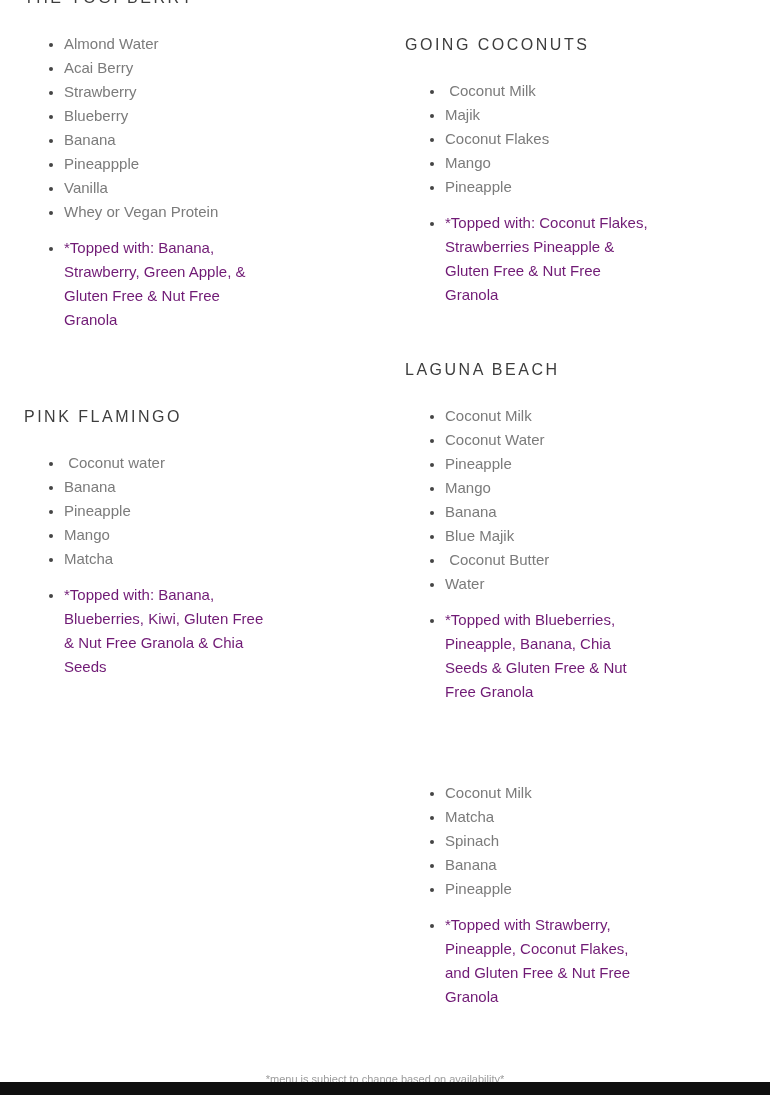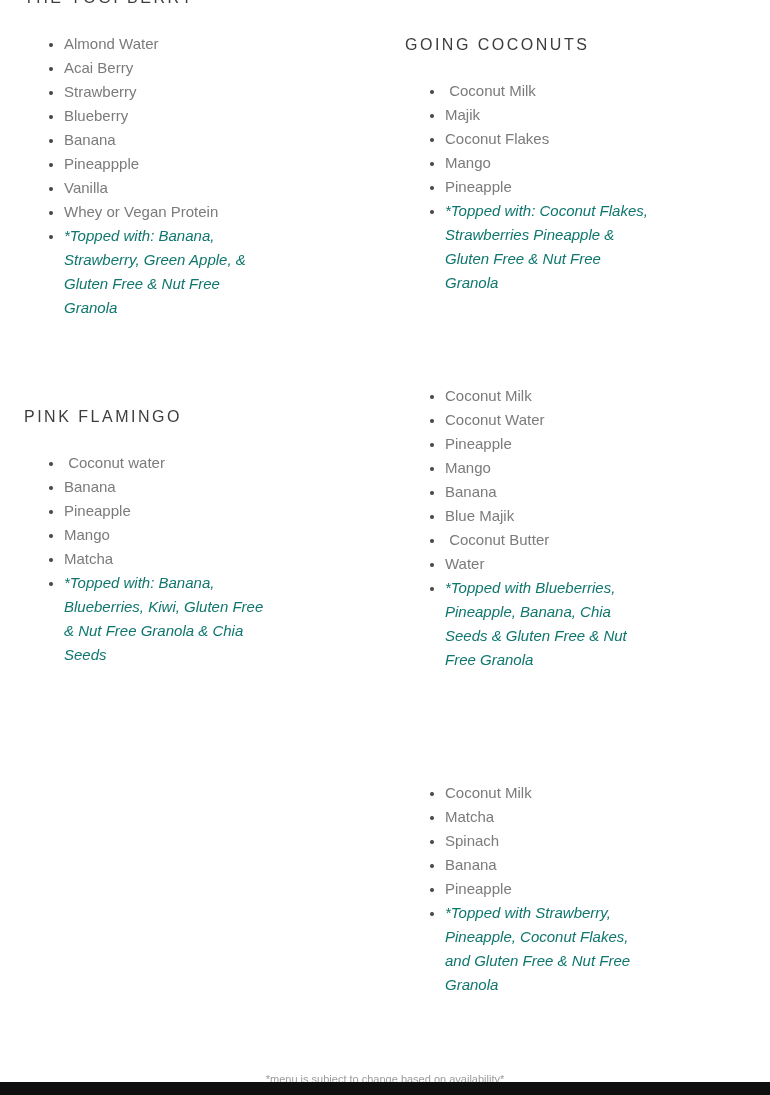--- a/index.html
+++ b/index.html
@@ -36,22 +36,22 @@
     font-size: 15px;
     line-height: 24px;
     color: #7b7b7b;
     white-space: pre-wrap;
   }
   .menu-section li::marker {
     color: #454545;
     font-size: 13px;
   }
   .menu-section li.topped {
-    font-style: italic;
-    color: #0f766e;
+    color: #701a75;
+    margin-top: 12px;
   }
   .pos-yogi    { left: 24px;  top: -12px; }
   .pos-pink    { left: 24px;  top: 407px; }
   .pos-going   { left: 405px; top: 35px;  }
   .pos-laguna  { left: 405px; top: 360px; }
   .pos-matcha  { left: 405px; top: 757px; }
   .footer-note {
     position: absolute;
     left: 0;
     right: 0;
@@ -107,20 +107,21 @@
     <li> Coconut Milk</li>
     <li>Majik</li>
     <li>Coconut Flakes</li>
     <li>Mango</li>
     <li>Pineapple</li>
     <li class="topped">*Topped with: Coconut Flakes, Strawberries Pineapple &amp; Gluten Free &amp; Nut Free Granola</li>
   </ul>
 </section>
 
 <section class="menu-section pos-laguna">
+  <h2>LAGUNA BEACH</h2>
   <ul>
     <li>Coconut Milk</li>
     <li>Coconut Water</li>
     <li>Pineapple</li>
     <li>Mango</li>
     <li>Banana</li>
     <li>Blue Majik</li>
     <li> Coconut Butter</li>
     <li>Water</li>
     <li class="topped">*Topped with Blueberries, Pineapple, Banana, Chia Seeds &amp; Gluten Free &amp; Nut Free Granola</li>

